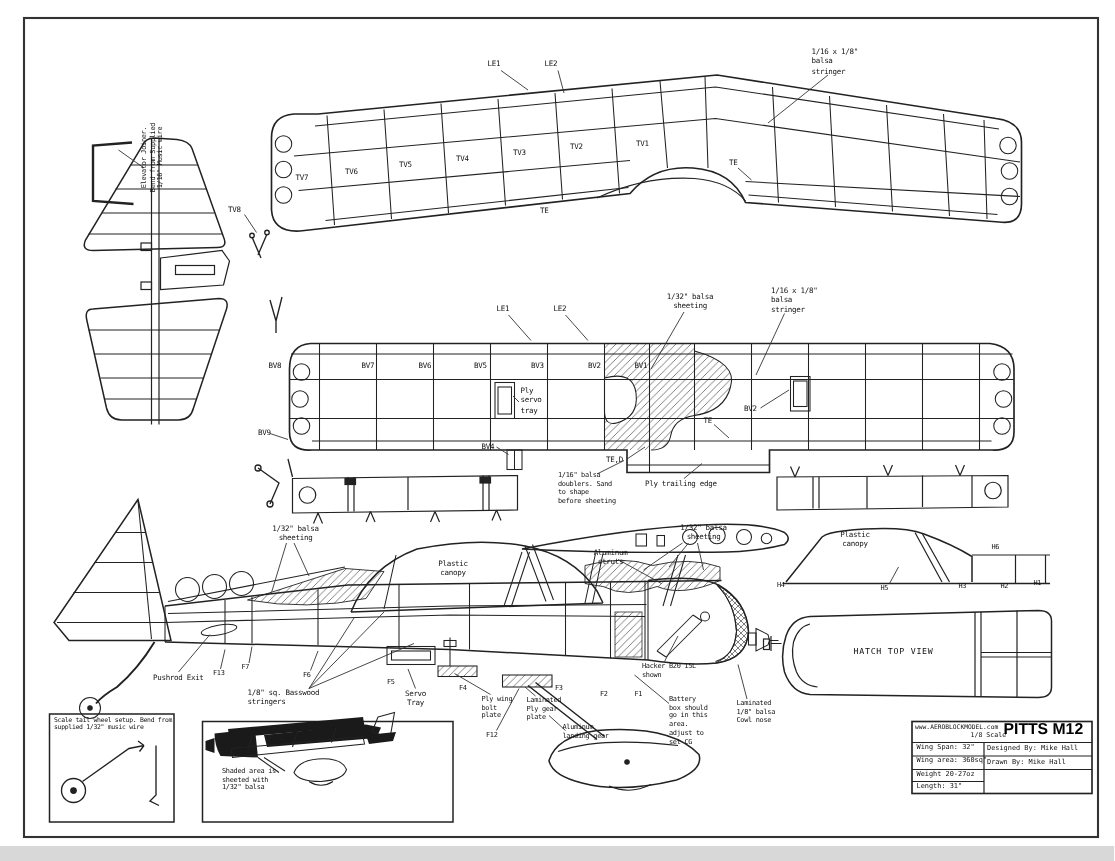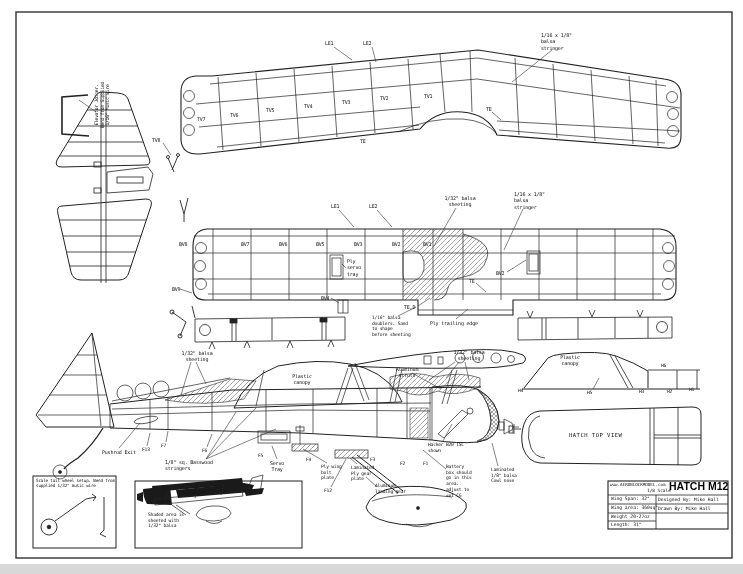--- a/index.html
+++ b/index.html
@@ -313,21 +313,21 @@
 <div class="lbl s55" style="left:569px;top:432px;letter-spacing:0.5px">HATCH TOP VIEW</div>
 
 <div class="lbl s4" style="left:36px;top:478px">Scale tail wheel setup. Bend from
 supplied 1/32" music wire</div>
 <div class="lbl s45" style="left:148px;top:512px">Shaded area is
 sheeted with
 1/32" balsa</div>
 
 <div class="tb-url" style="left:610px;top:482px">www.AEROBLOCKMODEL.com</div>
 <div class="tb-scale" style="left:647px;top:488px">1/8 Scale</div>
-<div class="tb-title" style="left:669px;top:480px">HATCH M12</div>
+<div class="tb-title" style="left:669px;top:480px">PITTS M12</div>
 <div class="tb-spec" style="left:611px;top:496px">Wing Span: 32"</div>
 <div class="tb-spec" style="left:611px;top:505px">Wing area: 360sq"</div>
 <div class="tb-spec" style="left:611px;top:514px">Weight 20-27oz</div>
 <div class="tb-spec" style="left:611px;top:522px">Length: 31"</div>
 <div class="tb-spec" style="left:658px;top:497px">Designed By: Mike Hall</div>
 <div class="tb-spec" style="left:658px;top:506px">Drawn By: Mike Hall</div>
 
 <div class="edge"></div>
 </div>
 

